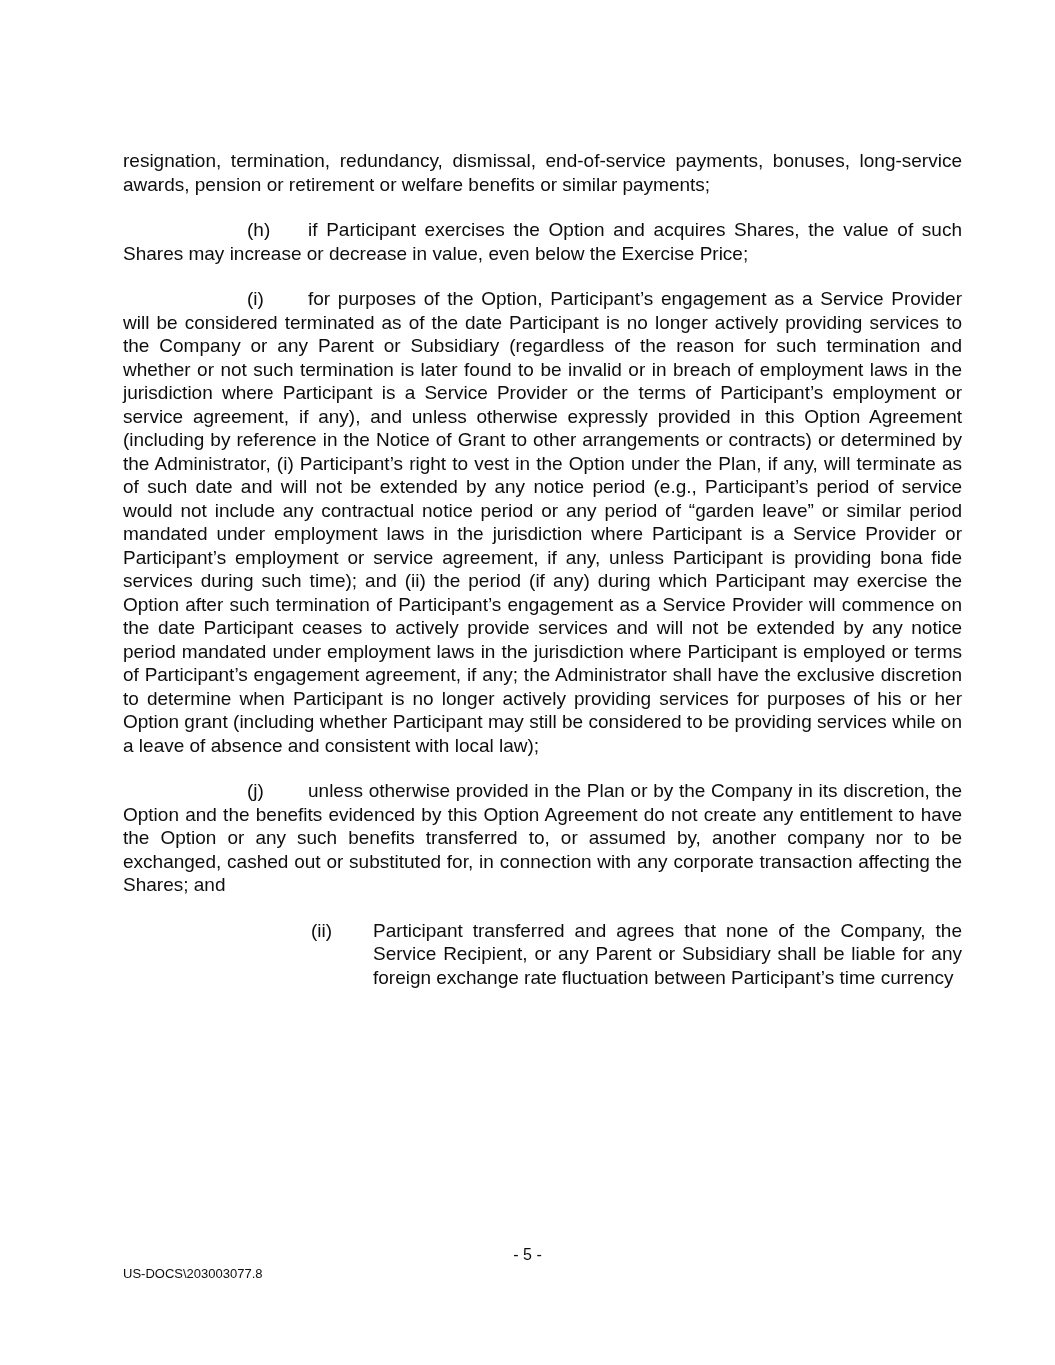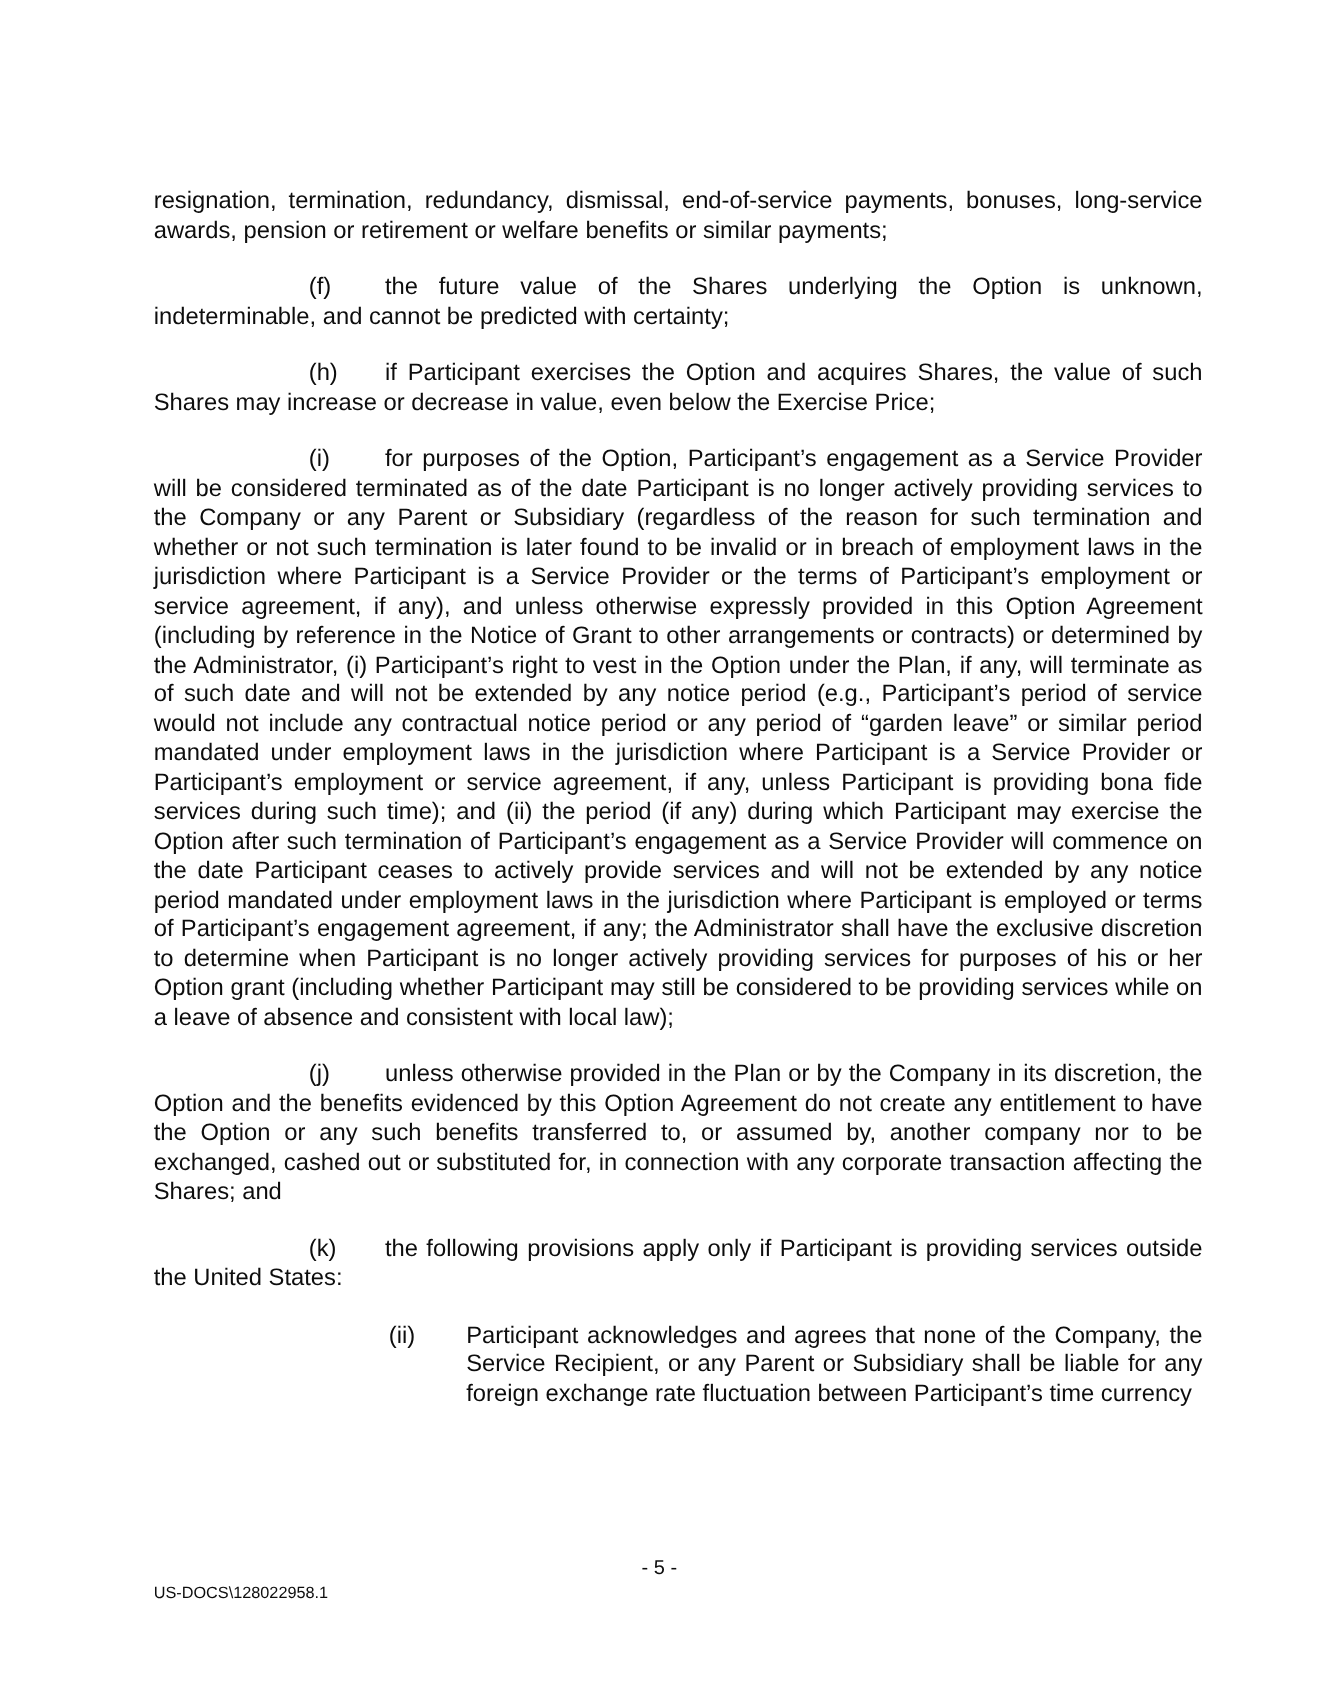--- a/index.html
+++ b/index.html
@@ -50,32 +50,30 @@
   }
 </style>
 </head>
 <body>
 
 <div class="page">
   <div class="doc">
 
     <p class="par"><span class="sans">resignation, termination, redundancy, dismissal, end-of-service payments, bonuses, long-service awards, pension or retirement or welfare benefits or similar payments;</span></p>
 
-    <p class="par clause"><span class="clabel">(f)</span><span><span class="sans">the future value of the Shares underlying the Option is unknown, indeterminable, and cannot be predicted with certainty;</span></span></p>
 
 
     <p class="par clause"><span class="clabel">(h)</span><span><span class="sans">if Participant exercises the Option and acquires Shares, the value of such Shares may increase or decrease in value, even below the Exercise Price;</span></span></p>
 
     <p class="par clause"><span class="clabel">(i)</span><span><span class="serif">for purposes of the Option, Participant’s engagement as a Service Provider will </span><span class="sans">be considered terminated as of the date Participant is no longer actively providing services to the Company or any Parent or Subsidiary (regardless of the reason for such termination and whether or not such termination is later found to be invalid or in breach of employment laws in the jurisdiction </span><span class="serif">where Participant is a Service Provider or the terms of Participant’s employment or service agreement, </span><span class="sans">if any), and unless otherwise expressly provided in this Option Agreement (including by reference in the Notice of Grant to other arrangements or contracts) or determined by the Administrator, (i) </span><span class="serif">Participant’s right to vest in the Option under the Plan, if any, will terminate as of such date and will </span><span class="sans">not be extended by any notice period (e.g., </span><span class="serif">Participant’s period of service would not include any </span><span class="sans">contractual notice period </span><span class="serif">or any period of “garden leave” or similar period mandated under employment laws in the jurisdiction where Participant is a Service Provider or Participant’s </span><span class="sans">employment or service agreement, if any, unless Participant is providing bona fide services during such time); and (ii) the period (if any) during which Participant may exercise the Option after such </span><span class="serif">termination of Participant’s engagement as a Service Provider will commence on the date Participant </span><span class="sans">ceases to actively provide services and will not be extended by any notice period mandated under </span><span class="serif">employment laws in the jurisdiction where Participant is employed or terms of Participant’s </span><span class="sans">engagement agreement, if any; the Administrator shall have the exclusive discretion to determine when Participant is no longer actively providing services for purposes of his or her Option grant (including whether Participant may still be considered to be providing services while on a leave of absence and consistent with local law);</span></span></p>
 
     <p class="par clause"><span class="clabel">(j)</span><span><span class="sans">unless otherwise provided in the Plan or by the Company in its discretion, the Option and the benefits evidenced by this Option Agreement do not create any entitlement to have the Option or any such benefits transferred to, or assumed by, another company nor to be exchanged, cashed out or substituted for, in connection with any corporate transaction affecting the Shares; and</span></span></p>
 
-    <p class="par clause"><span class="clabel">(k)</span><span><span class="sans">the following provisions apply only if Participant is providing services outside the United States:</span></span></p>
 
 
-    <p class="par subclause"><span class="sublabel">(ii)</span><span><span class="sans">Participant acknowledges and agrees that none of the Company, the Service Recipient, or any Parent or Subsidiary shall be liable for any foreign exchange rate fluctuation between </span><span class="serif">Participant’s time currency</span></span></p>
+    <p class="par subclause"><span class="sublabel">(ii)</span><span><span class="sans">Participant transferred and agrees that none of the Company, the Service Recipient, or any Parent or Subsidiary shall be liable for any foreign exchange rate fluctuation between </span><span class="serif">Participant’s time currency</span></span></p>
 
   </div>
 
   <div class="pagenum">- 5 -</div>
 
-  <div class="docid">US-DOCS\128022958.1</div>
+  <div class="docid">US-DOCS\203003077.8</div>
 </div>
 
 </body></html>

